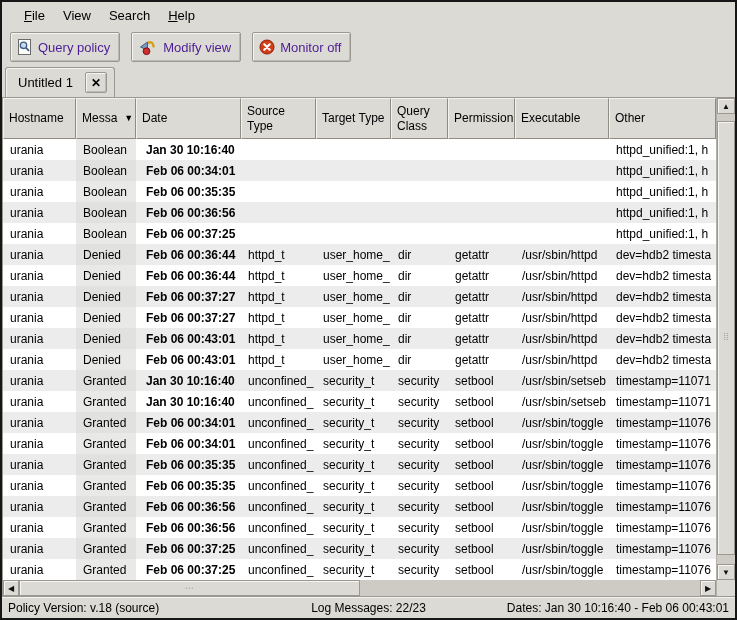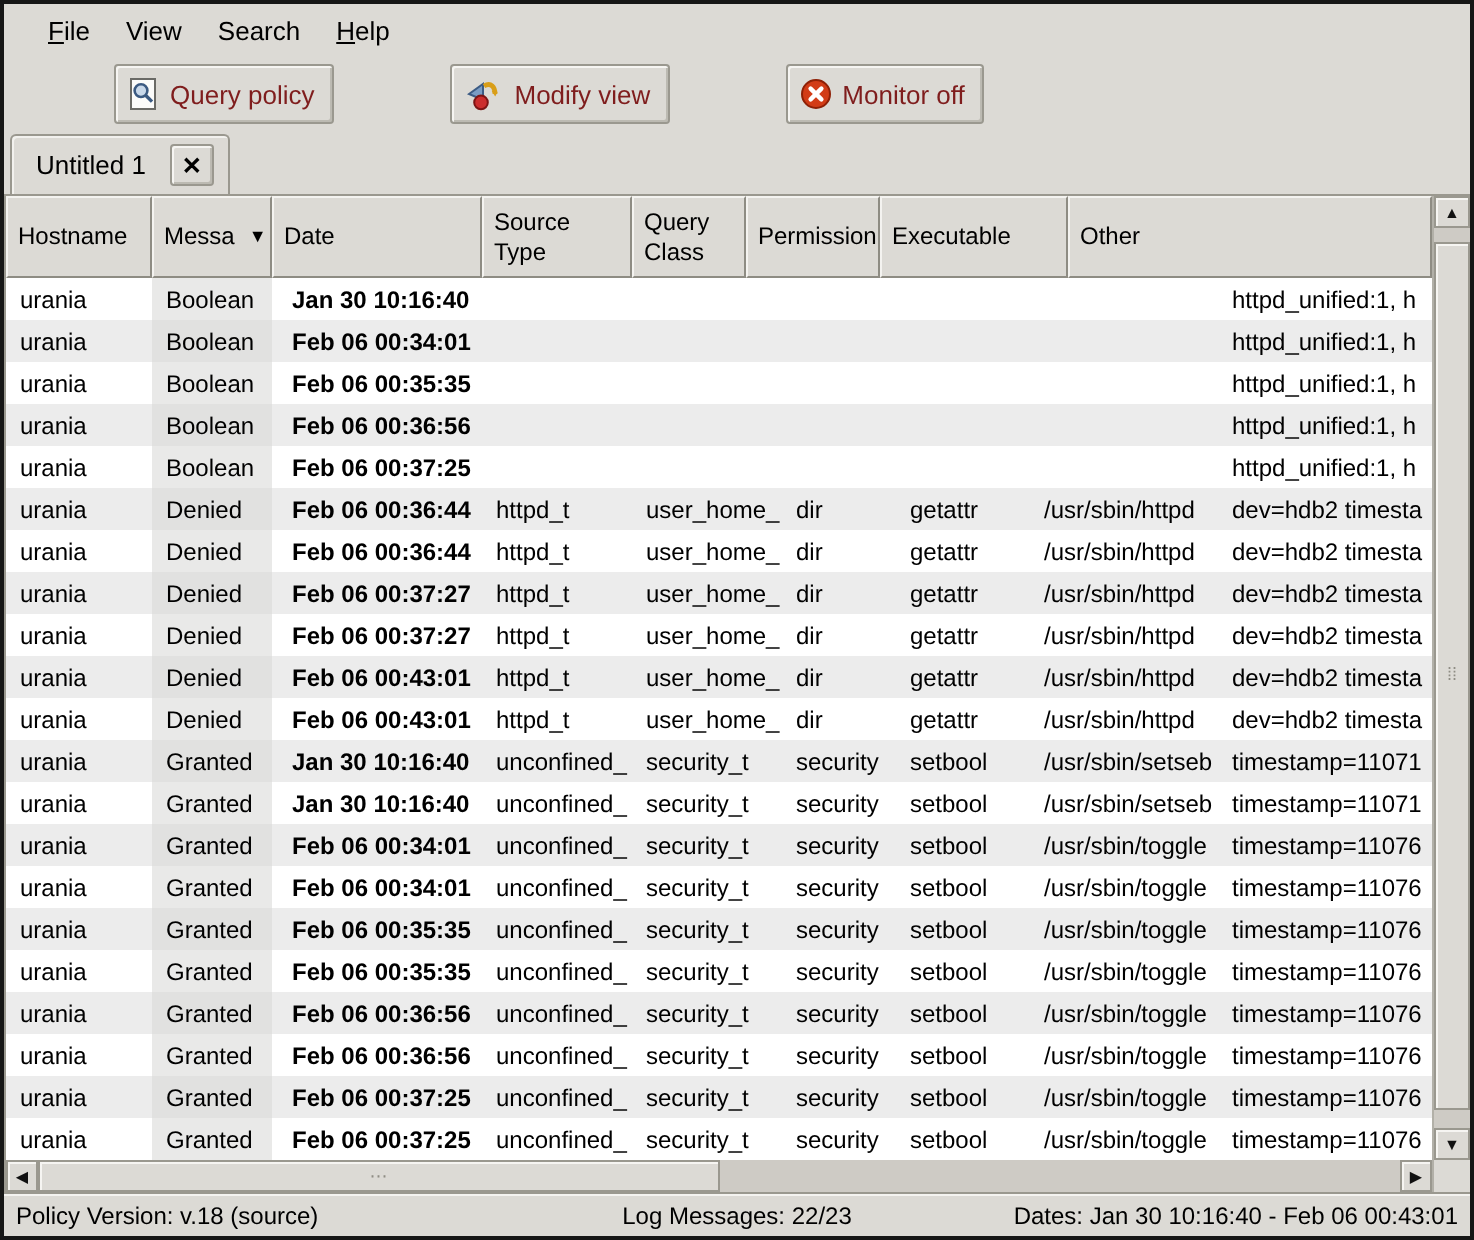--- a/index.html
+++ b/index.html
@@ -10,21 +10,21 @@
   
   .menubar{height:26px;flex:none;display:flex;align-items:center;padding:0 13px;}
   .menu-item{padding:3px 9px;font-size:13px;cursor:default;}
   .menu-item u{text-decoration:underline;}
 
   
   .toolbar{height:38px;flex:none;display:flex;align-items:center;gap:11px;padding:0 8px;}
   .tbtn{display:flex;align-items:center;gap:5px;height:30px;background:#dcdad5;
     border:1px solid #9a988f;border-radius:2px;padding:2px 9px 2px 6px;
     box-shadow:inset 1px 1px 0 #f6f5f2, inset -1px -1px 0 #bcbab2;
-    font-family:inherit;font-size:13px;color:#7f1d1d;margin-left:47px;}
+    font-family:inherit;font-size:13px;color:#4c1d95;}
   .ticon{display:flex;align-items:center;}
 
   
   .tabbar{height:31px;flex:none;display:flex;align-items:flex-end;padding-left:3px;}
   .tab{display:flex;align-items:center;gap:12px;height:29px;padding:0 7px 0 12px;
     background:#dcdad5;border:1px solid #9a988f;border-bottom:none;border-radius:3px 3px 0 0;
     box-shadow:inset 1px 1px 0 #f2f1ee;}
   .tab-label{font-size:13px;}
   .tab-close{width:22px;height:21px;background:#dcdad5;border:1px solid #9a988f;border-radius:2px;
     box-shadow:inset 1px 1px 0 #f6f5f2, inset -1px -1px 0 #bcbab2;
@@ -143,20 +143,23 @@
             <div class="hcell" style="width: 60px;">
               <span>Messa</span>
               <span class="sort-arrow">▼</span>
             </div>
             <div class="hcell" style="width: 105px;">
               <span>Date</span>
             </div>
             <div class="hcell" style="width: 75px;">
               <span>Source Type</span>
             </div>
+            <div class="hcell" style="width: 75px;">
+              <span>Target Type</span>
+            </div>
             <div class="hcell" style="width: 57px;">
               <span>Query Class</span>
             </div>
             <div class="hcell" style="width: 67px;">
               <span>Permission</span>
             </div>
             <div class="hcell" style="width: 94px;">
               <span>Executable</span>
             </div>
             <div class="hcell last">

